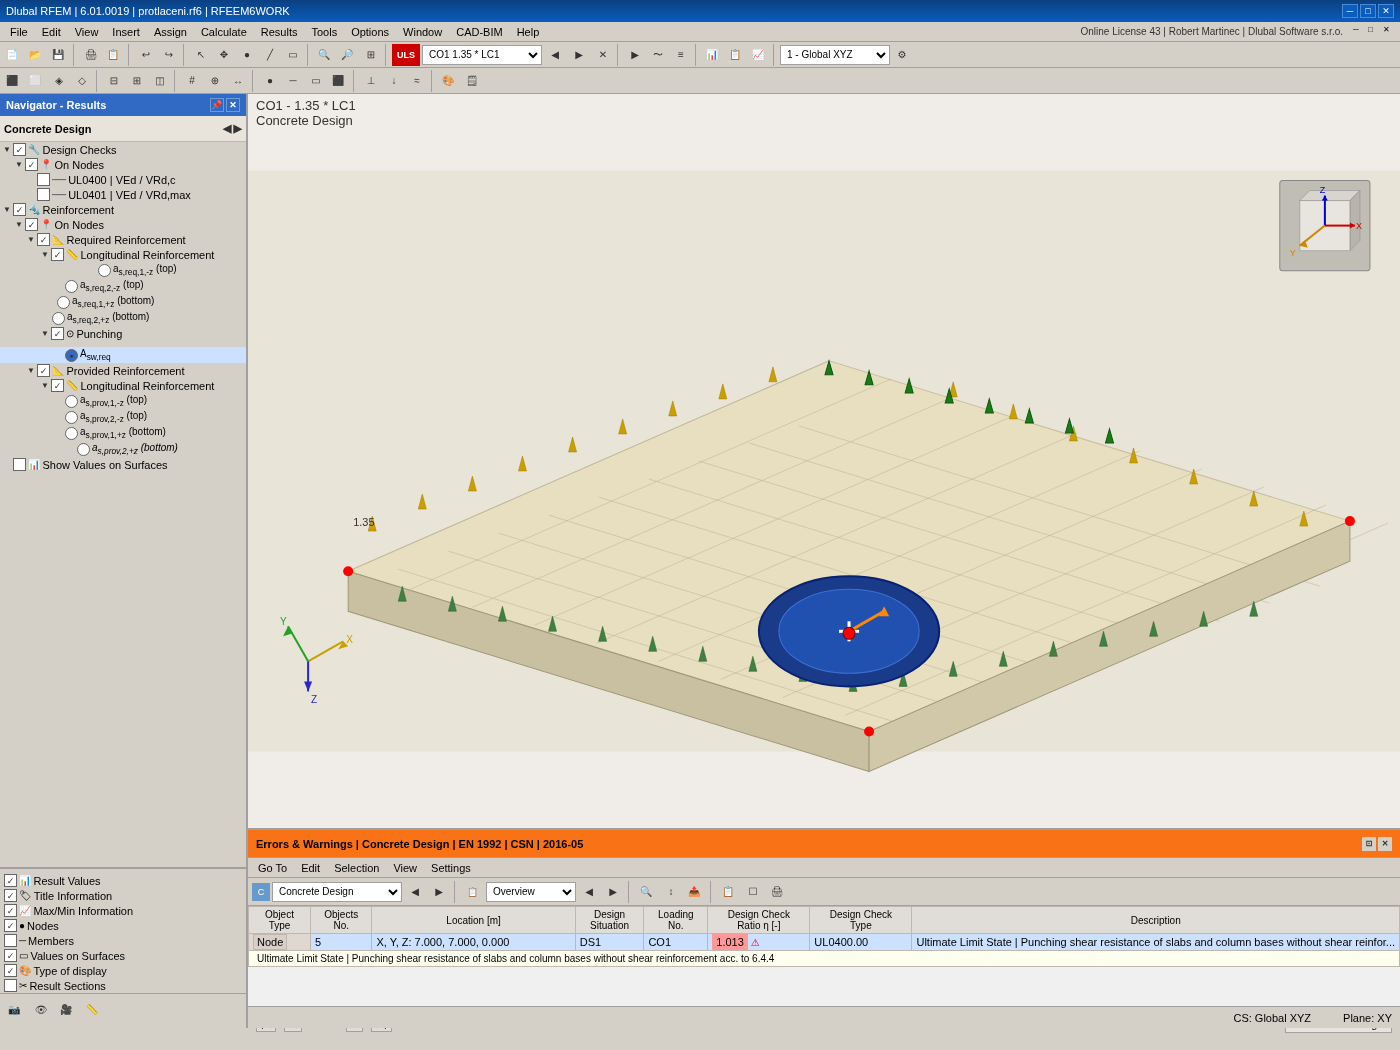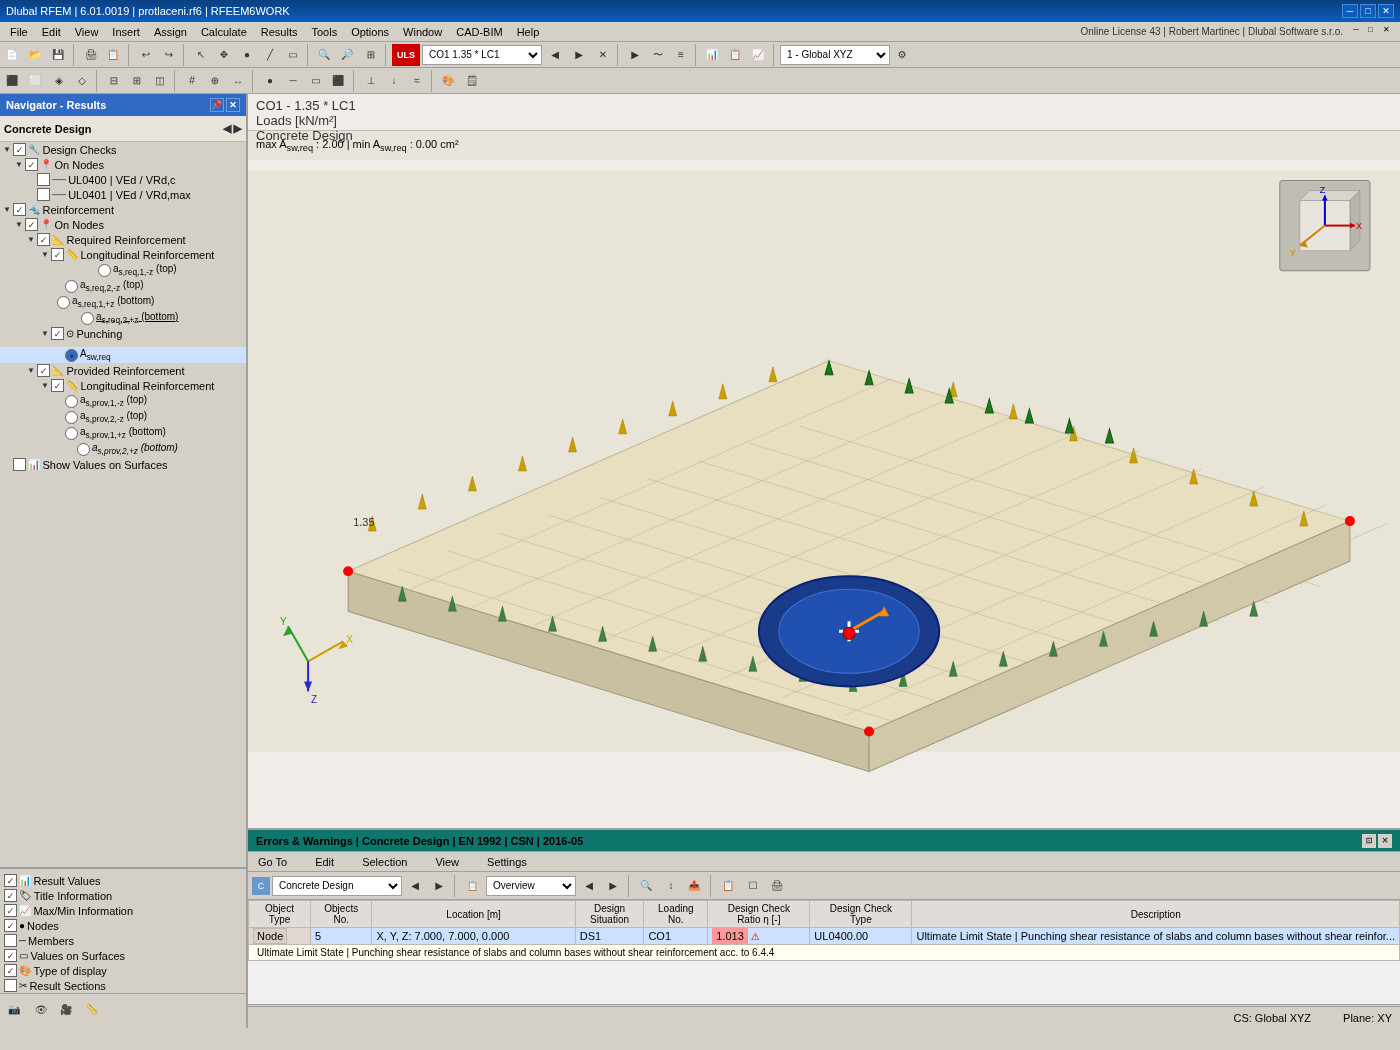--- a/index.html
+++ b/index.html
@@ -85,27 +85,27 @@
       height: 30px; background: #e8e4dc; border-top: 1px solid #c0b8b0;
       display: flex; align-items: center; padding: 0 8px; font-size: 11px;
     }
 
     
     #errors-panel {
       position: absolute; bottom: 0; left: 248px; right: 0;
       height: 200px; background: #f0f0f0; border-top: 2px solid #a0a0a0;
     }
     #errors-header {
-      height: 22px; background: #0f766e; border-bottom: 1px solid #a0a0a0;
+      height: 28px; background: #f97316; border-bottom: 1px solid #a0a0a0;
       display: flex; align-items: center; justify-content: space-between;
       padding: 0 8px; font-size: 11px; font-weight: bold;
     }
     #errors-menu {
       height: 20px; background: #d4d0c8; border-bottom: 1px solid #a0a0a0;
-      display: flex; align-items: center; padding: 0 4px; gap: 16px;
+      display: flex; align-items: center; padding: 0 4px; gap: 2px;
     }
     #errors-menu .menu-item { padding: 1px 6px; cursor: pointer; font-size: 11px; }
     #errors-toolbar {
       height: 28px; background: #d4d0c8; border-bottom: 1px solid #a0a0a0;
       display: flex; align-items: center; padding: 0 4px; gap: 2px;
     }
     #errors-content { overflow-y: auto; height: calc(200px - 22px - 20px - 28px - 26px); }
     .err-table { width: 100%; border-collapse: collapse; font-size: 11px; }
     .err-table th { background: #e0dcd8; border: 1px solid #c0b8b0; padding: 2px 4px; text-align: center; font-weight: normal; font-size: 10px; white-space: nowrap; }
     .err-table td { border: 1px solid #c0b8b0; padding: 2px 4px; white-space: nowrap; }
@@ -316,21 +316,21 @@
       <div class="tree-item" style="padding-left:56px;">
         <span class="expander" style="width:8px;"></span>
         <span class="checkbox radio" style="border-radius:50%;"></span>
         <span class="tree-label" style="font-size:10px;">a<sub>s,req,2,-z</sub> (top)</span>
       </div>
       <div class="tree-item" style="padding-left:48px;">
         <span class="expander" style="width:8px;"></span>
         <span class="checkbox radio" style="border-radius:50%;"></span>
         <span class="tree-label" style="font-size:10px;">a<sub>s,req,1,+z</sub> (bottom)</span>
       </div>
-      <div class="tree-item" style="padding-left:72px;text-decoration:underline;">
+      <div class="tree-item" style="padding-left:43px;">
         <span class="expander" style="width:8px;"></span>
         <span class="checkbox radio" style="border-radius:50%;"></span>
         <span class="tree-label" style="font-size:10px;">a<sub>s,req,2,+z</sub> (bottom)</span>
       </div>
       <div class="tree-item" style="padding-left:40px;">
         <span class="expander">▼</span>
         <span class="checkbox checked"></span>
         <span class="tree-icon">⊙</span>
         <span class="tree-label">Punching</span>
       </div>
@@ -427,21 +427,20 @@
         <div class="tb-btn">👁</div>
         <div class="tb-btn">🎥</div>
         <div class="tb-btn">📏</div>
       </div>
     </div>
   </div>
 
   <div id="viewport" style="position:absolute;top:0;left:248px;right:0;bottom:200px;">
     <div id="viewport-header">
       <div>CO1 - 1.35 * LC1</div>
-      <div>Loads [kN/m²]</div>
       <div>Concrete Design</div>
     </div>
 
     <svg id="model-svg" viewBox="0 0 1150 580">
 
       <rect width="1150" height="580" fill="#e8e4d8"></rect>
 
       <polygon points="100,400 580,190 1100,350 620,560" fill="#e8dfc0" stroke="#c8c0a0" stroke-width="1"></polygon>
 
       <line x1="136,395" y1="136,395" x2="656,556" y2="656,556" stroke="#c0b890" stroke-width="0.5"></line>
@@ -570,25 +569,20 @@
         <polygon points="620,200 616,214 624,214" fill="#1a7a1a"></polygon>
         <polygon points="660,208 656,222 664,222" fill="#1a7a1a"></polygon>
         <polygon points="700,218 696,232 704,232" fill="#1a7a1a"></polygon>
         <polygon points="740,228 736,242 744,242" fill="#1a7a1a"></polygon>
         <polygon points="780,238 776,252 784,252" fill="#1a7a1a"></polygon>
         <polygon points="820,248 816,262 824,262" fill="#1a7a1a"></polygon>
         <polygon points="860,258 856,272 864,272" fill="#1a7a1a"></polygon>
       </g>
     </svg>
 
-    <div id="viewport-footer">
-      <span>
-        max A<sub>sw,req</sub> : 2.00 | min A<sub>sw,req</sub> : 0.00 cm²
-      </span>
-    </div>
   </div>
 
   <div id="errors-panel">
     <div id="errors-header">
       <span>Errors &amp; Warnings | Concrete Design | EN 1992 | CSN | 2016-05</span>
       <div style="display:flex;gap:2px;">
         <div class="tb-btn" style="width:14px;height:14px;font-size:8px;">⊡</div>
         <div class="tb-btn" style="width:14px;height:14px;font-size:8px;">✕</div>
       </div>
     </div>

